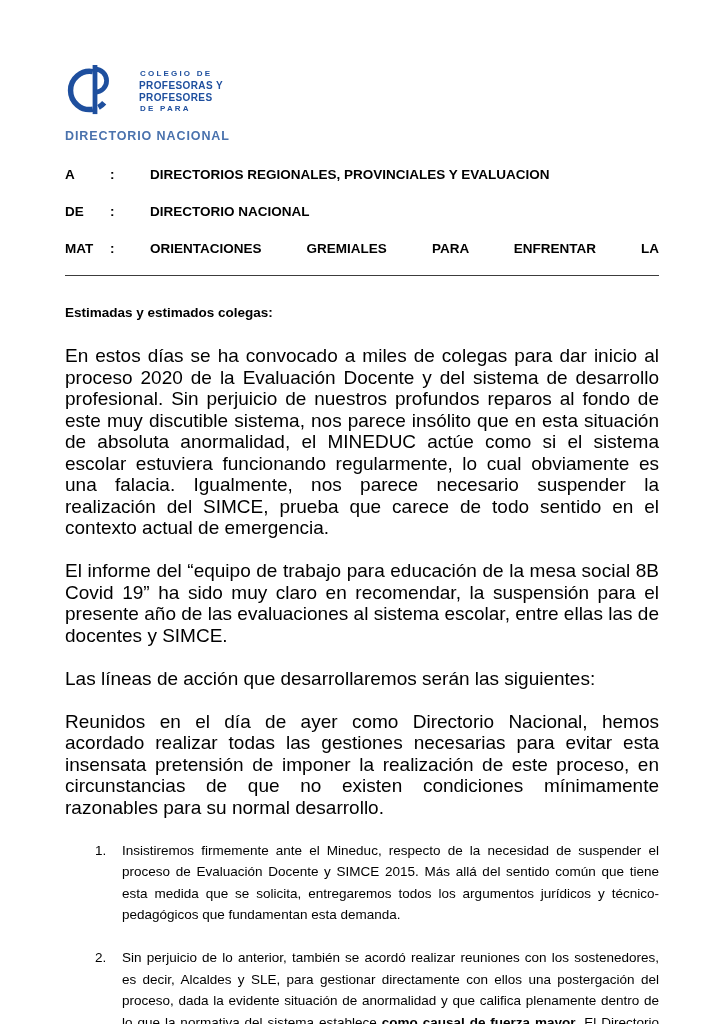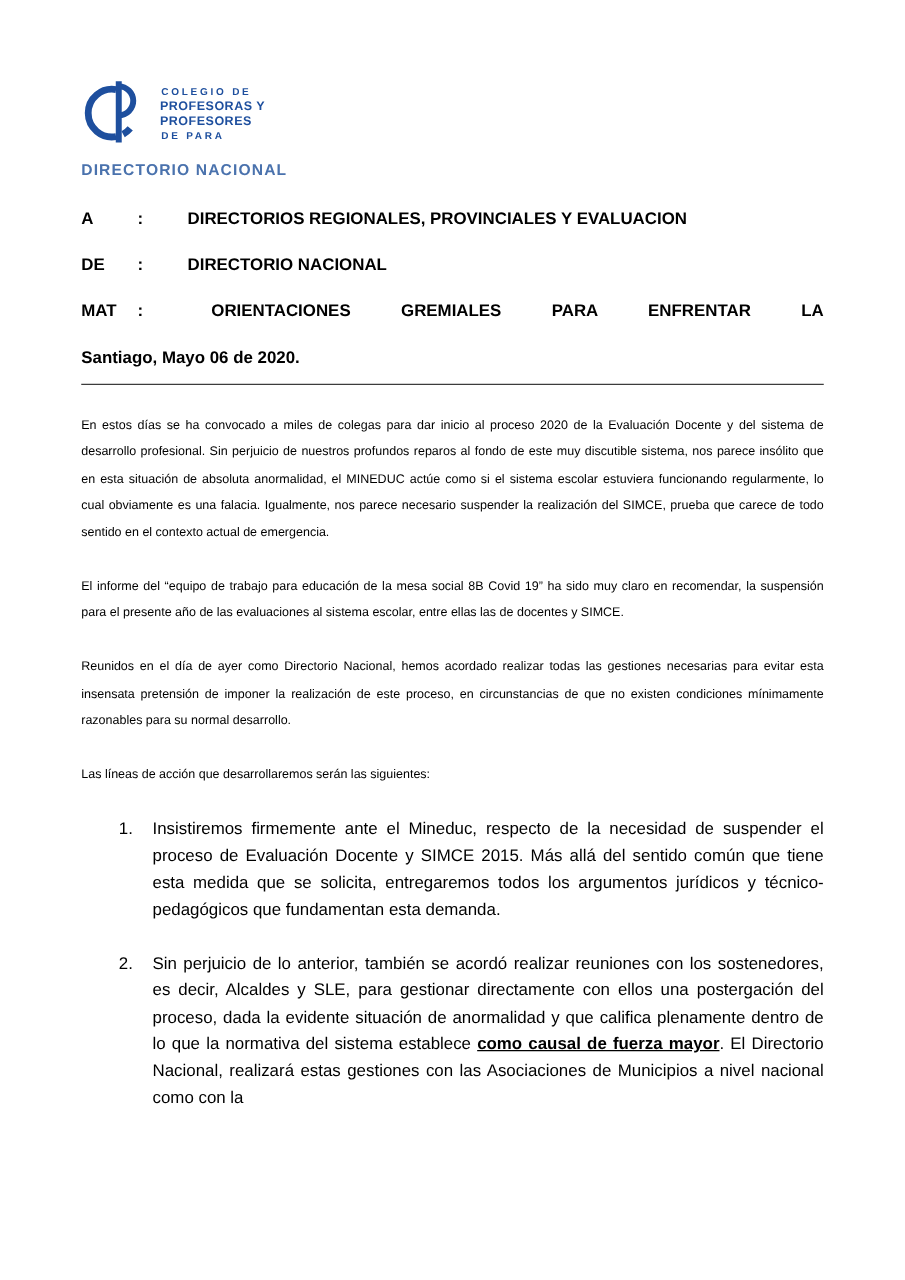--- a/index.html
+++ b/index.html
@@ -20,21 +20,21 @@
     background: #ffffff;
     padding: 62px 65px 0 65px;
     overflow: hidden;
   }
 
   
   .letterhead { }
   .logo-row {
     display: flex;
     align-items: flex-start;
-    gap: 13px;
+    gap: 24px;
   }
   .logo-icon { display: block; color: var(--brand_blue); }
   .logo-text {
     padding-top: 6px;
     color: var(--brand_blue);
     line-height: 1;
   }
   .logo-small {
     font-size: 8px;
     font-weight: bold;
@@ -59,21 +59,20 @@
   .memo { margin-top: 21px; font-weight: bold; font-size: 13.5px; line-height: 21px; }
   .memo-row {
     display: grid;
     grid-template-columns: 45px 40px 1fr;
     margin-bottom: 16px;
   }
   .memo-row .value { }
   .subject-line1 {
     text-align: justify;
     text-align-last: justify;
-    margin-left: 19px;
   }
   .date-line {
     margin-top: 15px;
     font-weight: bold;
     font-size: 13.5px;
     line-height: 21px;
   }
   .rule {
     border: 0;
     border-top: 1.3px solid #3c3c3c;
@@ -82,21 +81,21 @@
 
   
   .salutation {
     margin-top: 26px;
     font-weight: bold;
     font-size: 13.5px;
     line-height: 21.5px;
   }
   .para {
     margin-top: 21.5px;
-    font-size: 10px;
+    font-size: 19px;
     line-height: 21.5px;
     text-align: justify;
   }
   .list { margin-top: 21.5px; }
   .list-item {
     display: grid;
     grid-template-columns: 27px 1fr;
     margin-left: 30px;
     margin-bottom: 21.5px;
     font-size: 13.5px;
@@ -148,30 +147,30 @@
     </div>
     <div class="memo-row">
       <span class="label">MAT</span>
       <span class="colon">:</span>
       <span class="value">
         <span class="subject-line1" style="display:block">ORIENTACIONES GREMIALES PARA ENFRENTAR LA</span>
       </span>
     </div>
   </section>
 
-  <p class="date-line">Santiago, Mayo 06 de 2020.</p>
 
   <hr class="rule">
 
   <main>
+    <p class="salutation">Estimadas y estimados colegas:</p>
 
     <p class="para">En estos días se ha convocado a miles de colegas para dar inicio al proceso 2020 de la Evaluación Docente y del sistema de desarrollo profesional. Sin perjuicio de nuestros profundos reparos al fondo de este muy discutible sistema, nos parece insólito que en esta situación de absoluta anormalidad, el MINEDUC actúe como si el sistema escolar estuviera funcionando regularmente, lo cual obviamente es una falacia. Igualmente, nos parece necesario suspender la realización del SIMCE, prueba que carece de todo sentido en el contexto actual de emergencia.</p>
     <p class="para">El informe del “equipo de trabajo para educación de la mesa social 8B Covid 19” ha sido muy claro en recomendar, la suspensión para el presente año de las evaluaciones al sistema escolar, entre ellas las de docentes y SIMCE.</p>
+    <p class="para">Las líneas de acción que desarrollaremos serán las siguientes:</p>
     <p class="para">Reunidos en el día de ayer como Directorio Nacional, hemos acordado realizar todas las gestiones necesarias para evitar esta insensata pretensión de imponer la realización de este proceso, en circunstancias de que no existen condiciones mínimamente razonables para su normal desarrollo.</p>
-    <p class="para">Las líneas de acción que desarrollaremos serán las siguientes:</p>
 
     <div class="list">
       <div class="list-item">
         <span class="item-number">1.</span>
         <span class="item-text">Insistiremos firmemente ante el Mineduc, respecto de la necesidad de suspender el proceso de Evaluación Docente y SIMCE 2015. Más allá del sentido común que tiene esta medida que se solicita, entregaremos todos los argumentos jurídicos y técnico-pedagógicos que fundamentan esta demanda.</span>
       </div>
       <div class="list-item">
         <span class="item-number">2.</span>
         <span class="item-text"><span>Sin perjuicio de lo anterior, también se acordó realizar reuniones con los sostenedores, es decir, Alcaldes y SLE, para gestionar directamente con ellos una postergación del proceso, dada la evidente situación de anormalidad y que califica plenamente dentro de lo que la normativa del sistema establece </span><span class="emphasis">como causal de fuerza mayor</span><span>. El Directorio Nacional, realizará estas gestiones con las Asociaciones de Municipios a nivel nacional como con la</span></span>
       </div>

